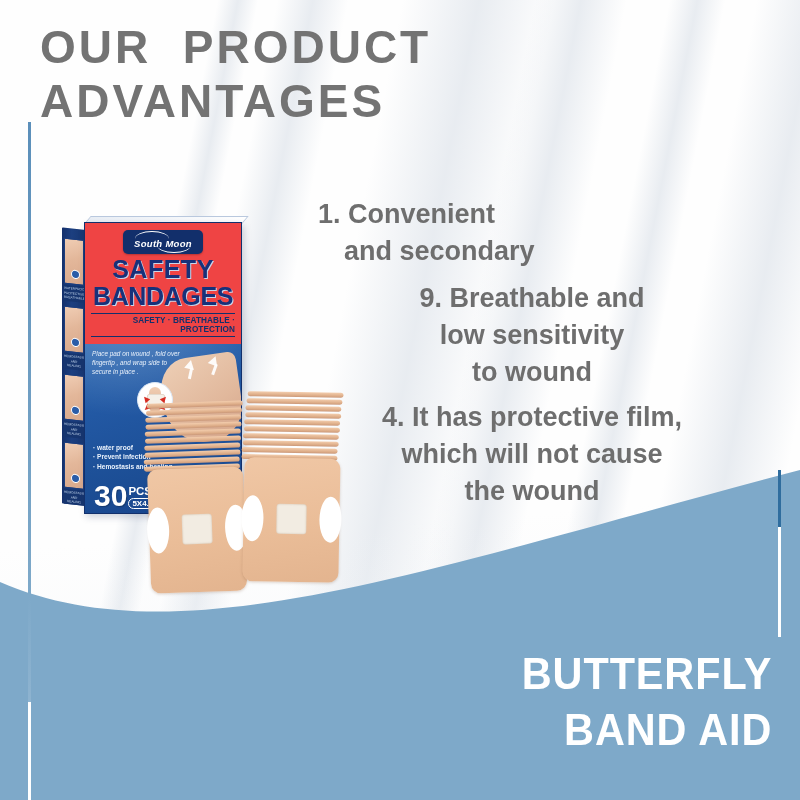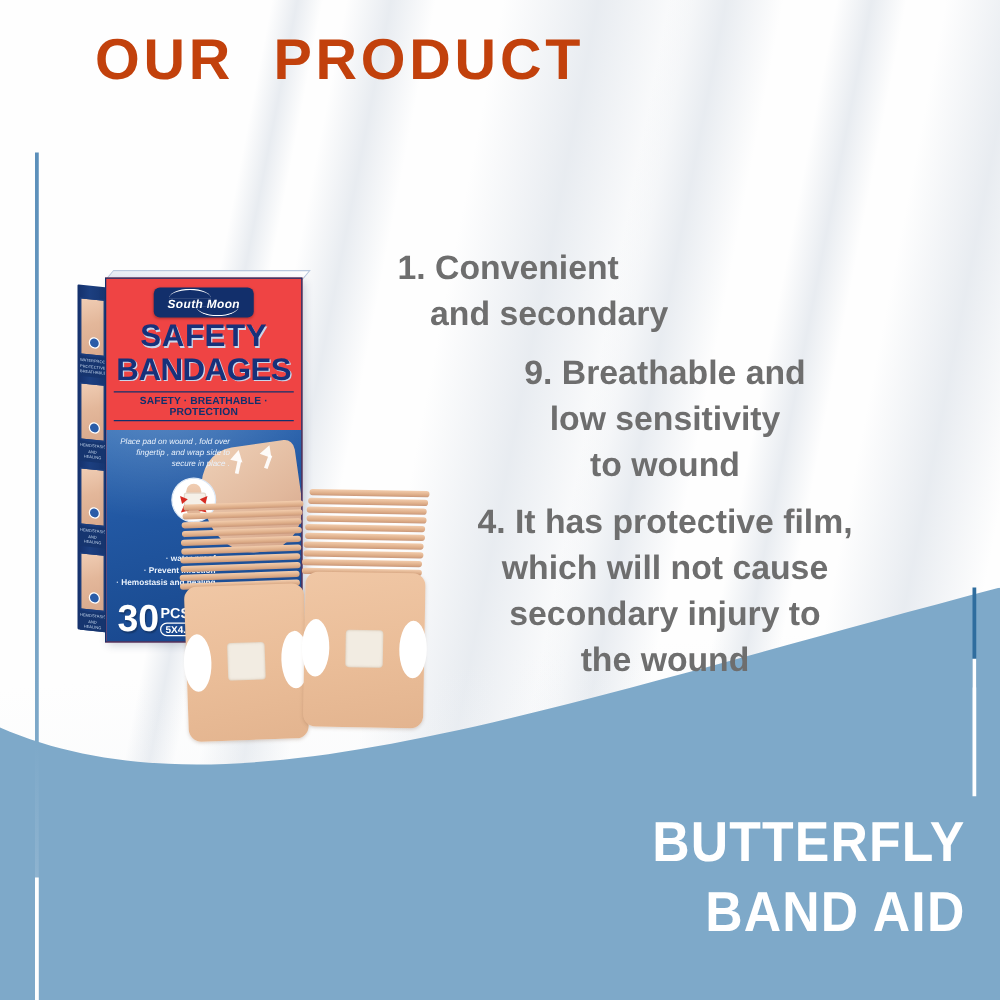--- a/index.html
+++ b/index.html
@@ -31,22 +31,22 @@
   .vline-left{position:absolute;left:28px;top:122px;width:3px;height:678px;
      background:linear-gradient(180deg,#5b8fba 0%,#7ea9c9 70%,#9dbdd6 100%);}
   .vline-left-white{position:absolute;left:28px;top:702px;width:3px;height:98px;background:#ffffff;}
 
   
   .vline-right{position:absolute;left:778px;top:470px;width:3px;height:80px;background:#2f6d9e;}
   .vline-right-white{position:absolute;left:778px;top:527px;width:3px;height:110px;background:#ffffff;}
 
   
   .headline{position:absolute;left:40px;top:20px;width:640px;
-     color:#c2410c;font-weight:bold;font-size:46px;line-height:54px;
-     letter-spacing:3px;text-transform:uppercase;margin-left:36px;}
+     color:#737373;font-weight:bold;font-size:46px;line-height:54px;
+     letter-spacing:3px;text-transform:uppercase;}
   .headline .ln{display:block;white-space:pre;}
 
   
   .advantages{position:absolute;left:318px;top:196px;width:428px;
      color:#6e6e6e;font-weight:bold;font-size:27px;line-height:37px;}
   .adv-item{margin-bottom:6px;}
   .adv-item .l{display:block;white-space:nowrap;}
   .adv-1{text-align:left;}
   .adv-1 .l2{padding-left:26px;}
   .adv-2{text-align:center;margin-top:10px;}
@@ -94,27 +94,27 @@
      border-top:1.4px solid #ffffff;border-radius:50%/100% 100% 0 0;}
   .logo-swoosh2{position:absolute;right:12px;bottom:1px;width:34px;height:7px;
      border-bottom:1.4px solid #ffffff;border-radius:50%/0 0 100% 100%;}
 
   .box-title{text-align:center;color:#17317a;font-weight:bold;line-height:1;}
   .bt1{font-size:25px;letter-spacing:.5px;margin-top:1px;
         text-shadow:1px 1px 0 #c9d6ea;}
   .bt2{font-size:25px;letter-spacing:-.4px;margin-top:2px;
         text-shadow:1px 1px 0 #c9d6ea;}
 
-  .box-sub{margin:4px 6px 4px;text-align:center;color:#12306c;
+  .box-sub{margin:4px 6px 4px;text-align:right;color:#12306c;
      font-size:8.2px;font-weight:bold;letter-spacing:.1px;
      border-top:1.4px solid #12306c;border-bottom:1.4px solid #12306c;padding:2px 0;}
 
   .box-blue{position:relative;flex:1;margin-top:3px;
      background:linear-gradient(165deg,#2f6bb4 0%,#2258a3 35%,#1c4e95 70%,#17428a 100%);
-     overflow:hidden;text-align:right;}
+     overflow:hidden;}
   .blue-wave{position:absolute;left:-20px;bottom:78px;width:220px;height:120px;
      background:radial-gradient(ellipse at 30% 0%,rgba(255,255,255,.22) 0%,rgba(255,255,255,0) 60%);}
   .instr{position:absolute;left:7px;top:5px;width:92px;color:#e9f1fb;
      font-size:6.4px;line-height:9px;font-style:italic;}
   .hand-art{position:absolute;right:0;top:12px;width:78px;height:86px;
      background:linear-gradient(150deg,#f3d2b6 0%,#e7bb9c 60%,#d9a689 100%);
      border-radius:36% 10% 42% 50%;transform:rotate(-8deg);opacity:.97;}
   .arrow{position:absolute;width:0;height:0;border-left:5px solid transparent;
      border-right:5px solid transparent;border-bottom:9px solid #ffffff;opacity:.92;}
   .arrow-tail{position:absolute;width:3px;height:11px;background:#ffffff;opacity:.92;}
@@ -184,36 +184,36 @@
     </svg>
   </div>
 
   <div class="vline-left"></div>
   <div class="vline-left-white"></div>
   <div class="vline-right"></div>
   <div class="vline-right-white"></div>
 
   <div class="headline">
     <span class="ln">OUR  PRODUCT</span>
+    <span class="ln">ADVANTAGES</span>
   </div>
 
   <div class="advantages">
     <div class="adv-item adv-1">
       <span class="l l1">1. Convenient</span>
       <span class="l l2">and secondary</span>
     </div>
     <div class="adv-item adv-2">
       <span class="l">9. Breathable and</span>
       <span class="l">low sensitivity</span>
       <span class="l">to wound</span>
     </div>
     <div class="adv-item adv-3">
       <span class="l">4. It has protective film,</span>
       <span class="l">which will not cause</span>
-      <span class="l">secondary injury to</span>
       <span class="l">the wound</span>
     </div>
   </div>
 
   <div class="product">
 
     <div class="box-side">
       <div class="thumb">
         <span class="thumb-dot"></span>
       </div>

